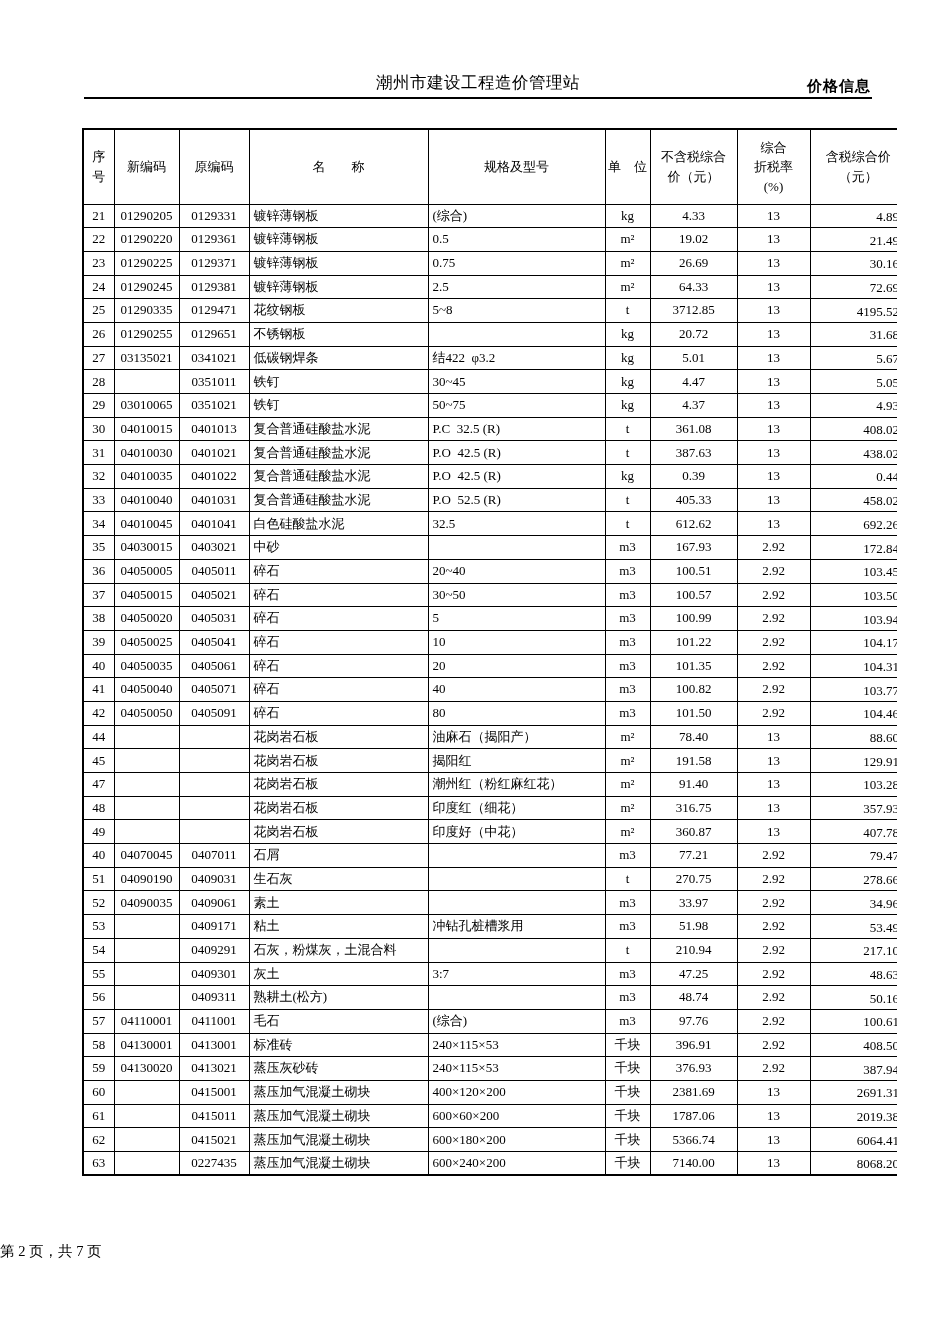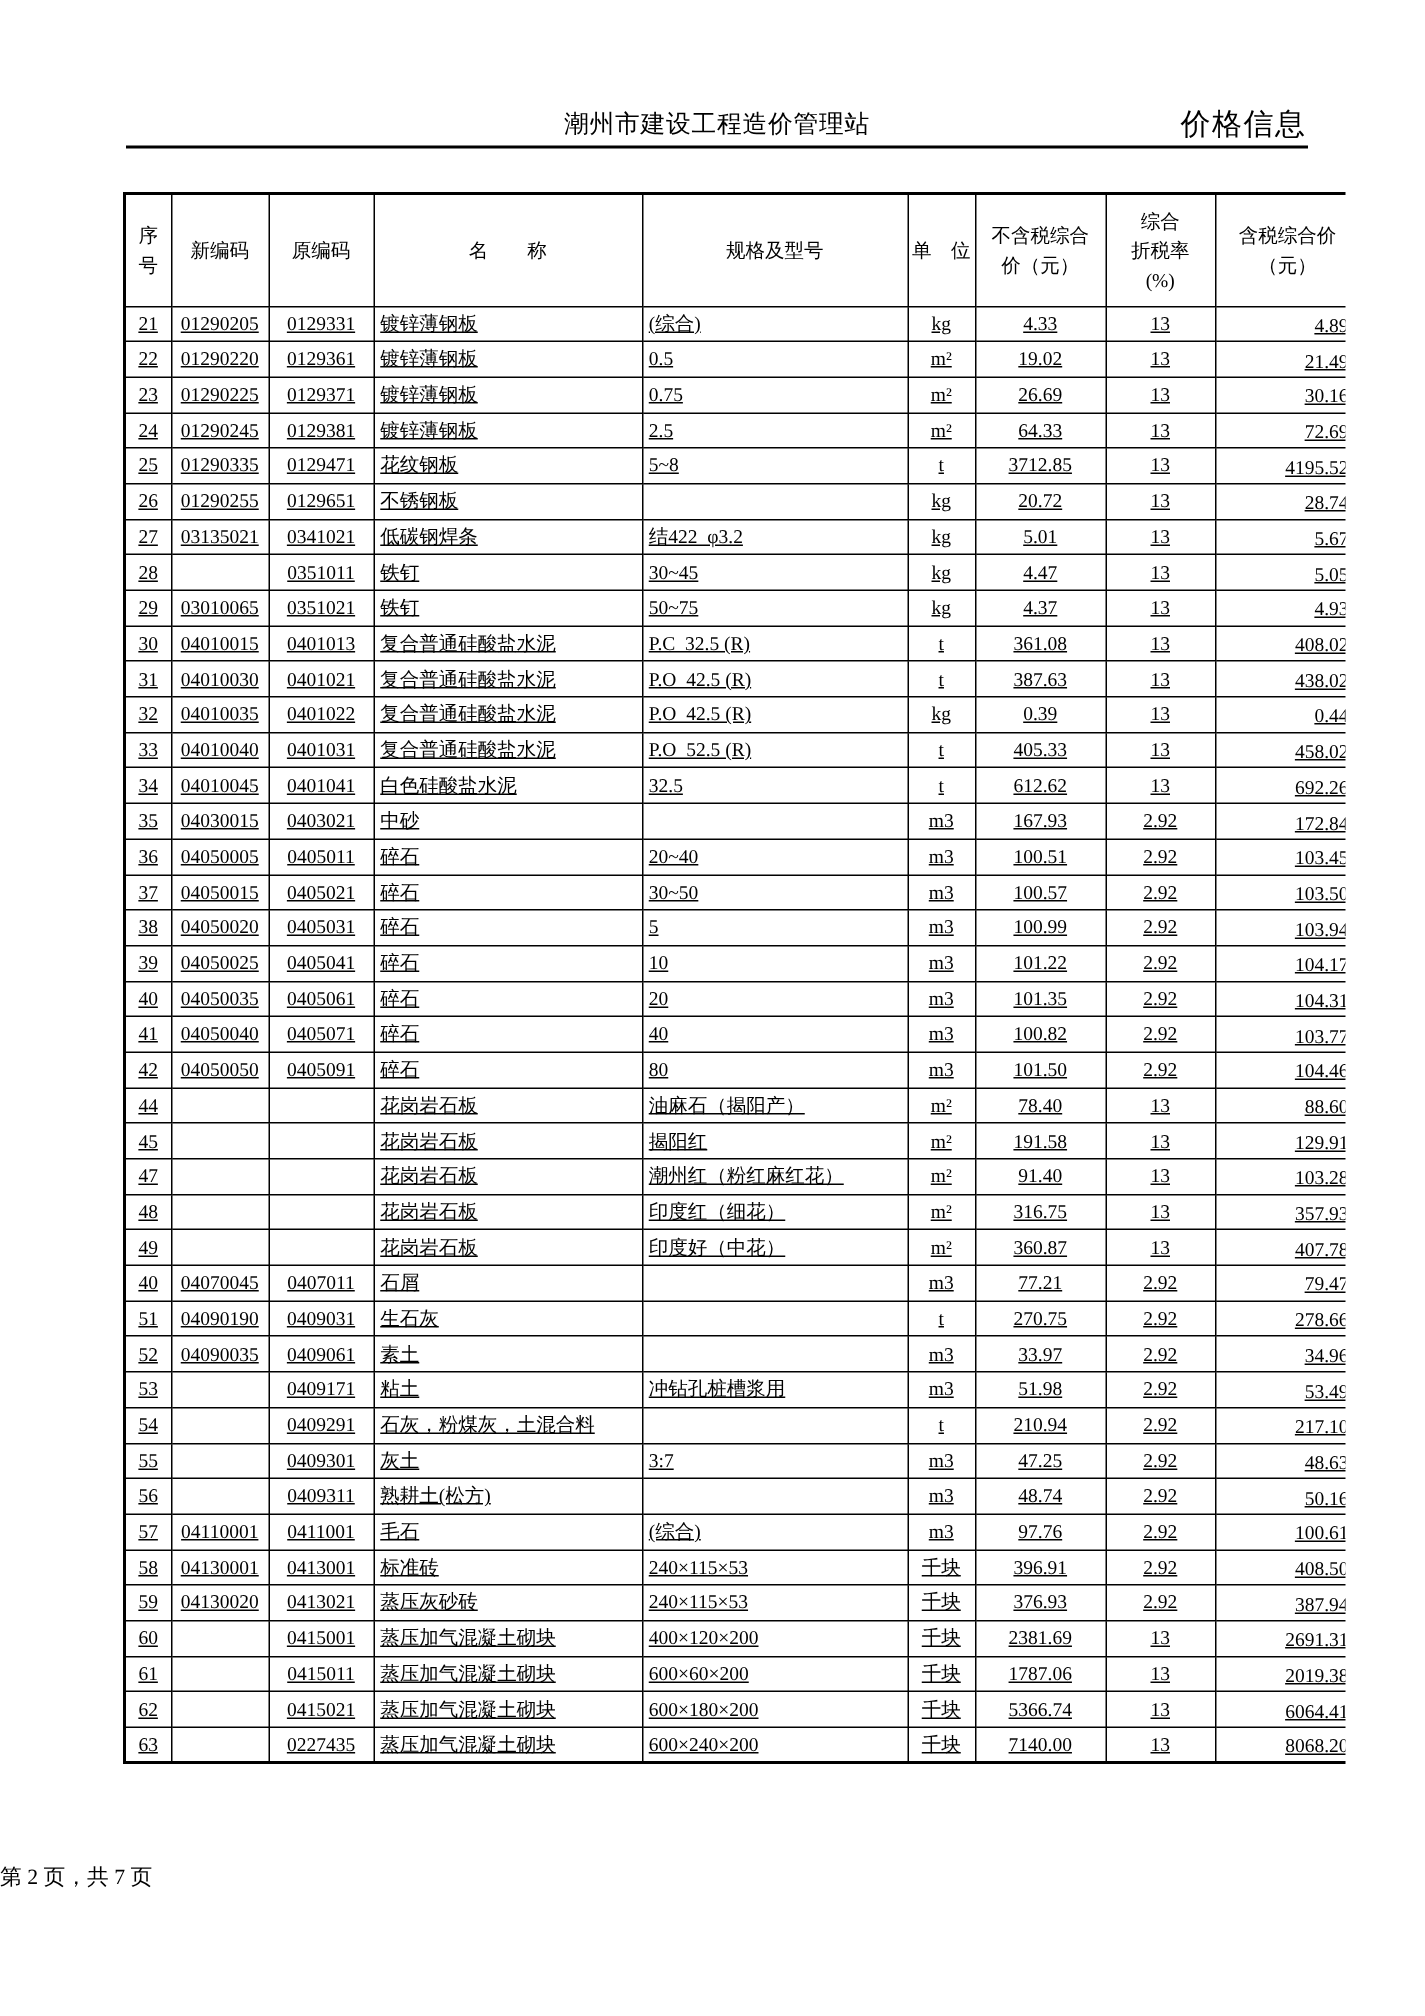--- a/index.html
+++ b/index.html
@@ -28,22 +28,22 @@
     height: 22px;
   }
   .doc-header .org {
     font-size: 16.5px;
     letter-spacing: 0.5px;
   }
   .doc-header .right {
     position: absolute;
     right: 1px;
     bottom: 1px;
-    font-weight: normal;
-    font-size: 20px;
+    font-weight: bold;
+    font-size: 15px;
     letter-spacing: 1px;
   }
   
   table.price-table {
     position: absolute;
     left: 82px;
     top: 128px;
     width: 824px;
     border-collapse: collapse;
     table-layout: fixed;
@@ -56,21 +56,21 @@
   }
   .price-table thead tr { height: 75px; }
   .price-table th {
     font-weight: normal;
     text-align: center;
     vertical-align: middle;
     white-space: pre-line;
     line-height: 1.5;
     padding: 0 1px;
   }
-  .price-table tbody tr { height: 23.7px; text-decoration: underline; }
+  .price-table tbody tr { height: 23.7px; }
   .price-table td {
     padding: 0;
     line-height: 1.1;
     vertical-align: middle;
   }
   .price-table td.c0,
   .price-table td.c1,
   .price-table td.c2,
   .price-table td.c5,
   .price-table td.c6,
@@ -196,21 +196,21 @@
         </tr>
         <tr>
           <td class="c0">26</td>
           <td class="c1">01290255</td>
           <td class="c2">0129651</td>
           <td class="c3">不锈钢板</td>
           <td class="c4"></td>
           <td class="c5">kg</td>
           <td class="c6">20.72</td>
           <td class="c7">13</td>
-          <td class="c8">28.74</td>
+          <td class="c8">31.68</td>
         </tr>
         <tr>
           <td class="c0">27</td>
           <td class="c1">03135021</td>
           <td class="c2">0341021</td>
           <td class="c3">低碳钢焊条</td>
           <td class="c4">结422  φ3.2</td>
           <td class="c5">kg</td>
           <td class="c6">5.01</td>
           <td class="c7">13</td>

